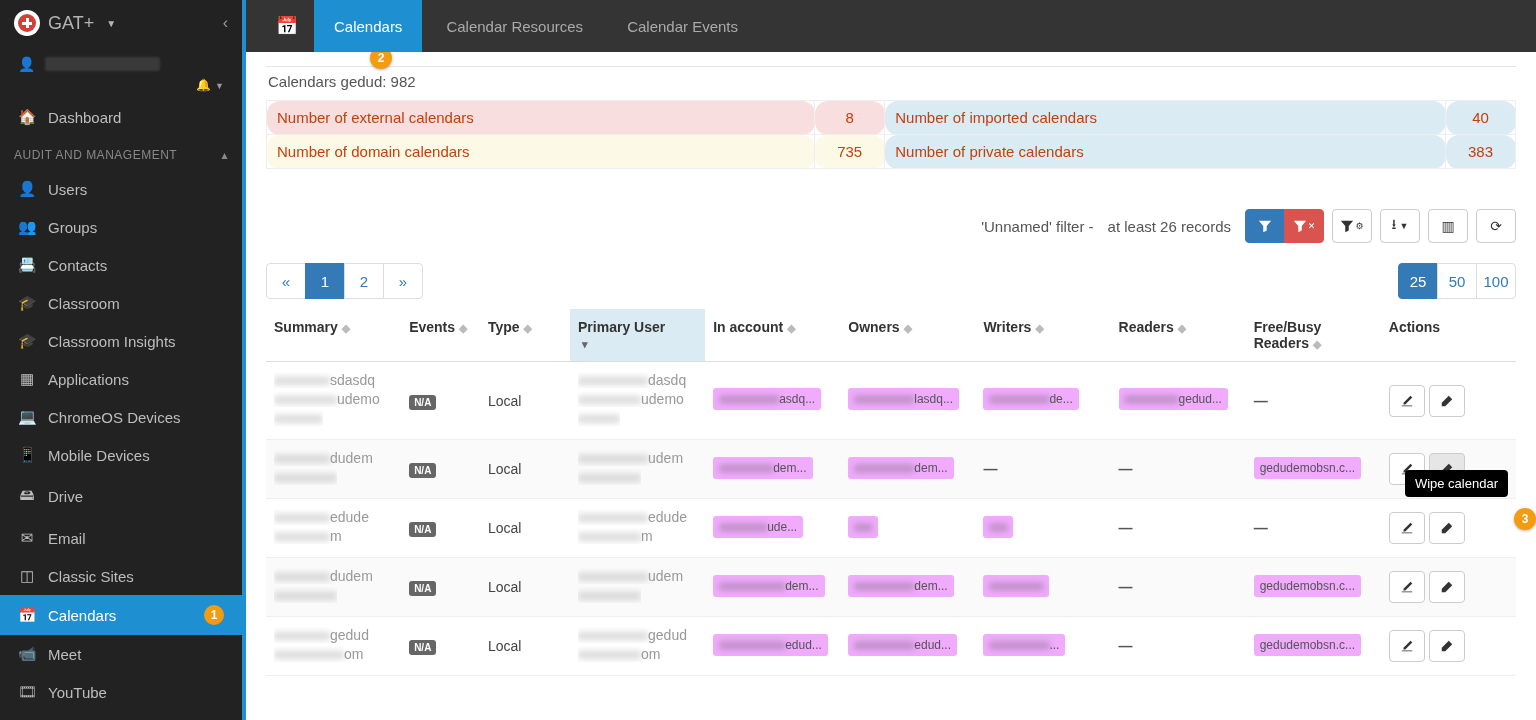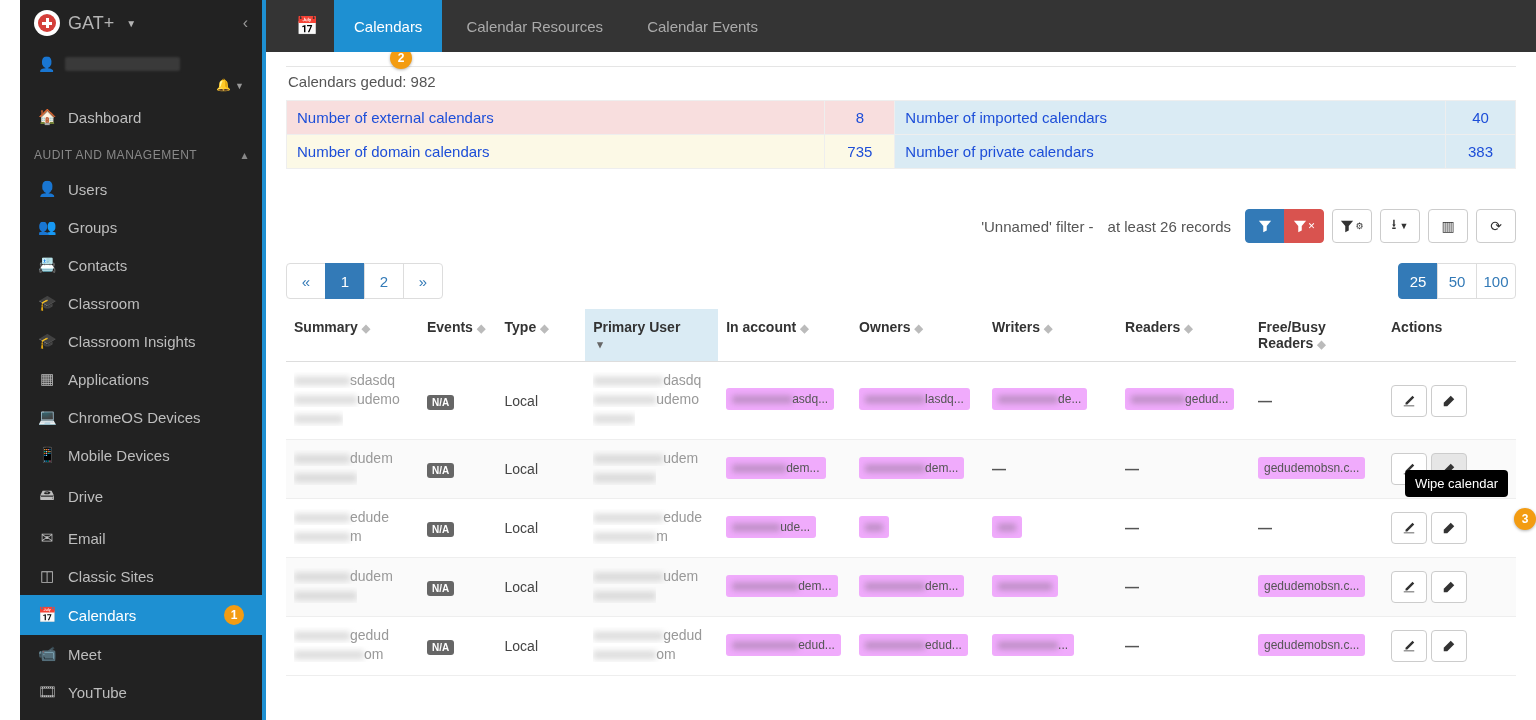--- a/index.html
+++ b/index.html
@@ -1,18 +1,18 @@
 <!DOCTYPE html>
 <html><head>
 <meta charset="utf-8">
 <style>
   * { box-sizing: border-box; margin: 0; padding: 0; }
   body { font-family: -apple-system, "Helvetica Neue", Arial, sans-serif; font-size: 14px; color: #333; background: #fff; width: 1536px; height: 720px; overflow: hidden; }
 
-  .layout { display: flex; height: 100%; margin-left: 20px; }
+  .layout { display: flex; height: 100%; }
 
   
   .sidebar { width: 242px; background: #222; color: #9a9a9a; display: flex; flex-direction: column; overflow: hidden; flex-shrink: 0; position: relative; }
   .sidebar .brand { display: flex; align-items: center; padding: 10px 14px; color: #b4b4b4; font-size: 18px; justify-content: space-between; }
   .brand-left { display: flex; align-items: center; gap: 8px; }
   .logo { width: 26px; height: 26px; border-radius: 50%; background: #fff; display: flex; align-items: center; justify-content: center; }
   .logo-red { width: 18px; height: 18px; border-radius: 50%; background: #d43f3a; position: relative; }
   .logo-red::before, .logo-red::after { content: ""; position: absolute; background: #fff; }
   .logo-red::before { width: 10px; height: 3px; top: 7.5px; left: 4px; }
   .logo-red::after { width: 3px; height: 10px; left: 7.5px; top: 4px; }
@@ -40,21 +40,21 @@
   .tab.active { background: #1e90d2; color: #fff; }
 
   .content { padding: 14px 20px 20px 20px; overflow-y: auto; overflow-x: hidden; flex: 1; position: relative; }
 
   .step-badge { position: absolute; width: 22px; height: 22px; border-radius: 50%; background: #f39c12; color: #fff; font-weight: 700; display: flex; align-items: center; justify-content: center; font-size: 12px; z-index: 50; box-shadow: 0 1px 3px rgba(0,0,0,.3); }
 
   .totals { padding: 6px 2px 10px; font-size: 15px; color: #555; border-top: 1px solid #e5e5e5; }
 
   .summary-table { width: 100%; border-collapse: collapse; font-size: 15px; }
   .summary-table td { padding: 8px 10px; border: 1px solid #eee; }
-  .summary-table .link { color: #1d4ed8; }
+  .summary-table .link { color: #c2410c; border-radius: 13px; }
   .summary-table .num { text-align: center; width: 70px; }
   .row-pink { background: #f8dede; }
   .row-blue { background: #daebf4; }
   .row-yellow { background: #fcf9e6; }
 
   .toolbar-row { display: flex; align-items: center; justify-content: flex-end; gap: 8px; margin-top: 40px; margin-bottom: 20px; }
   .filter-label { color: #555; font-size: 15px; margin-right: 6px; }
   .btn-group { display: flex; }
   .btn { border: 1px solid #ccc; background: #fff; height: 34px; min-width: 40px; display: flex; align-items: center; justify-content: center; font-size: 14px; cursor: pointer; color: #333; }
   .btn-group .btn { border-radius: 0; margin-left: -1px; }

